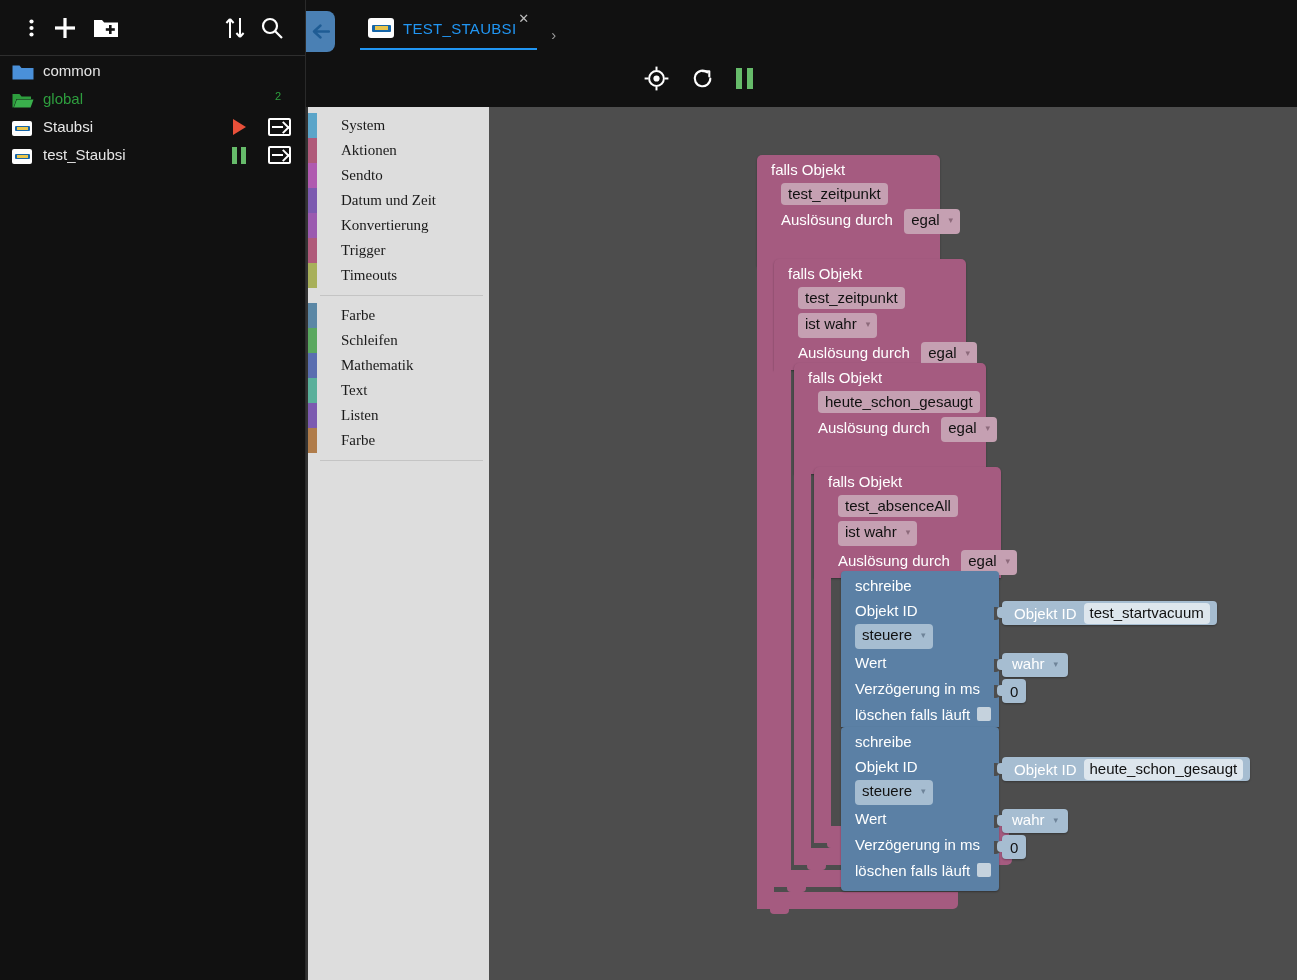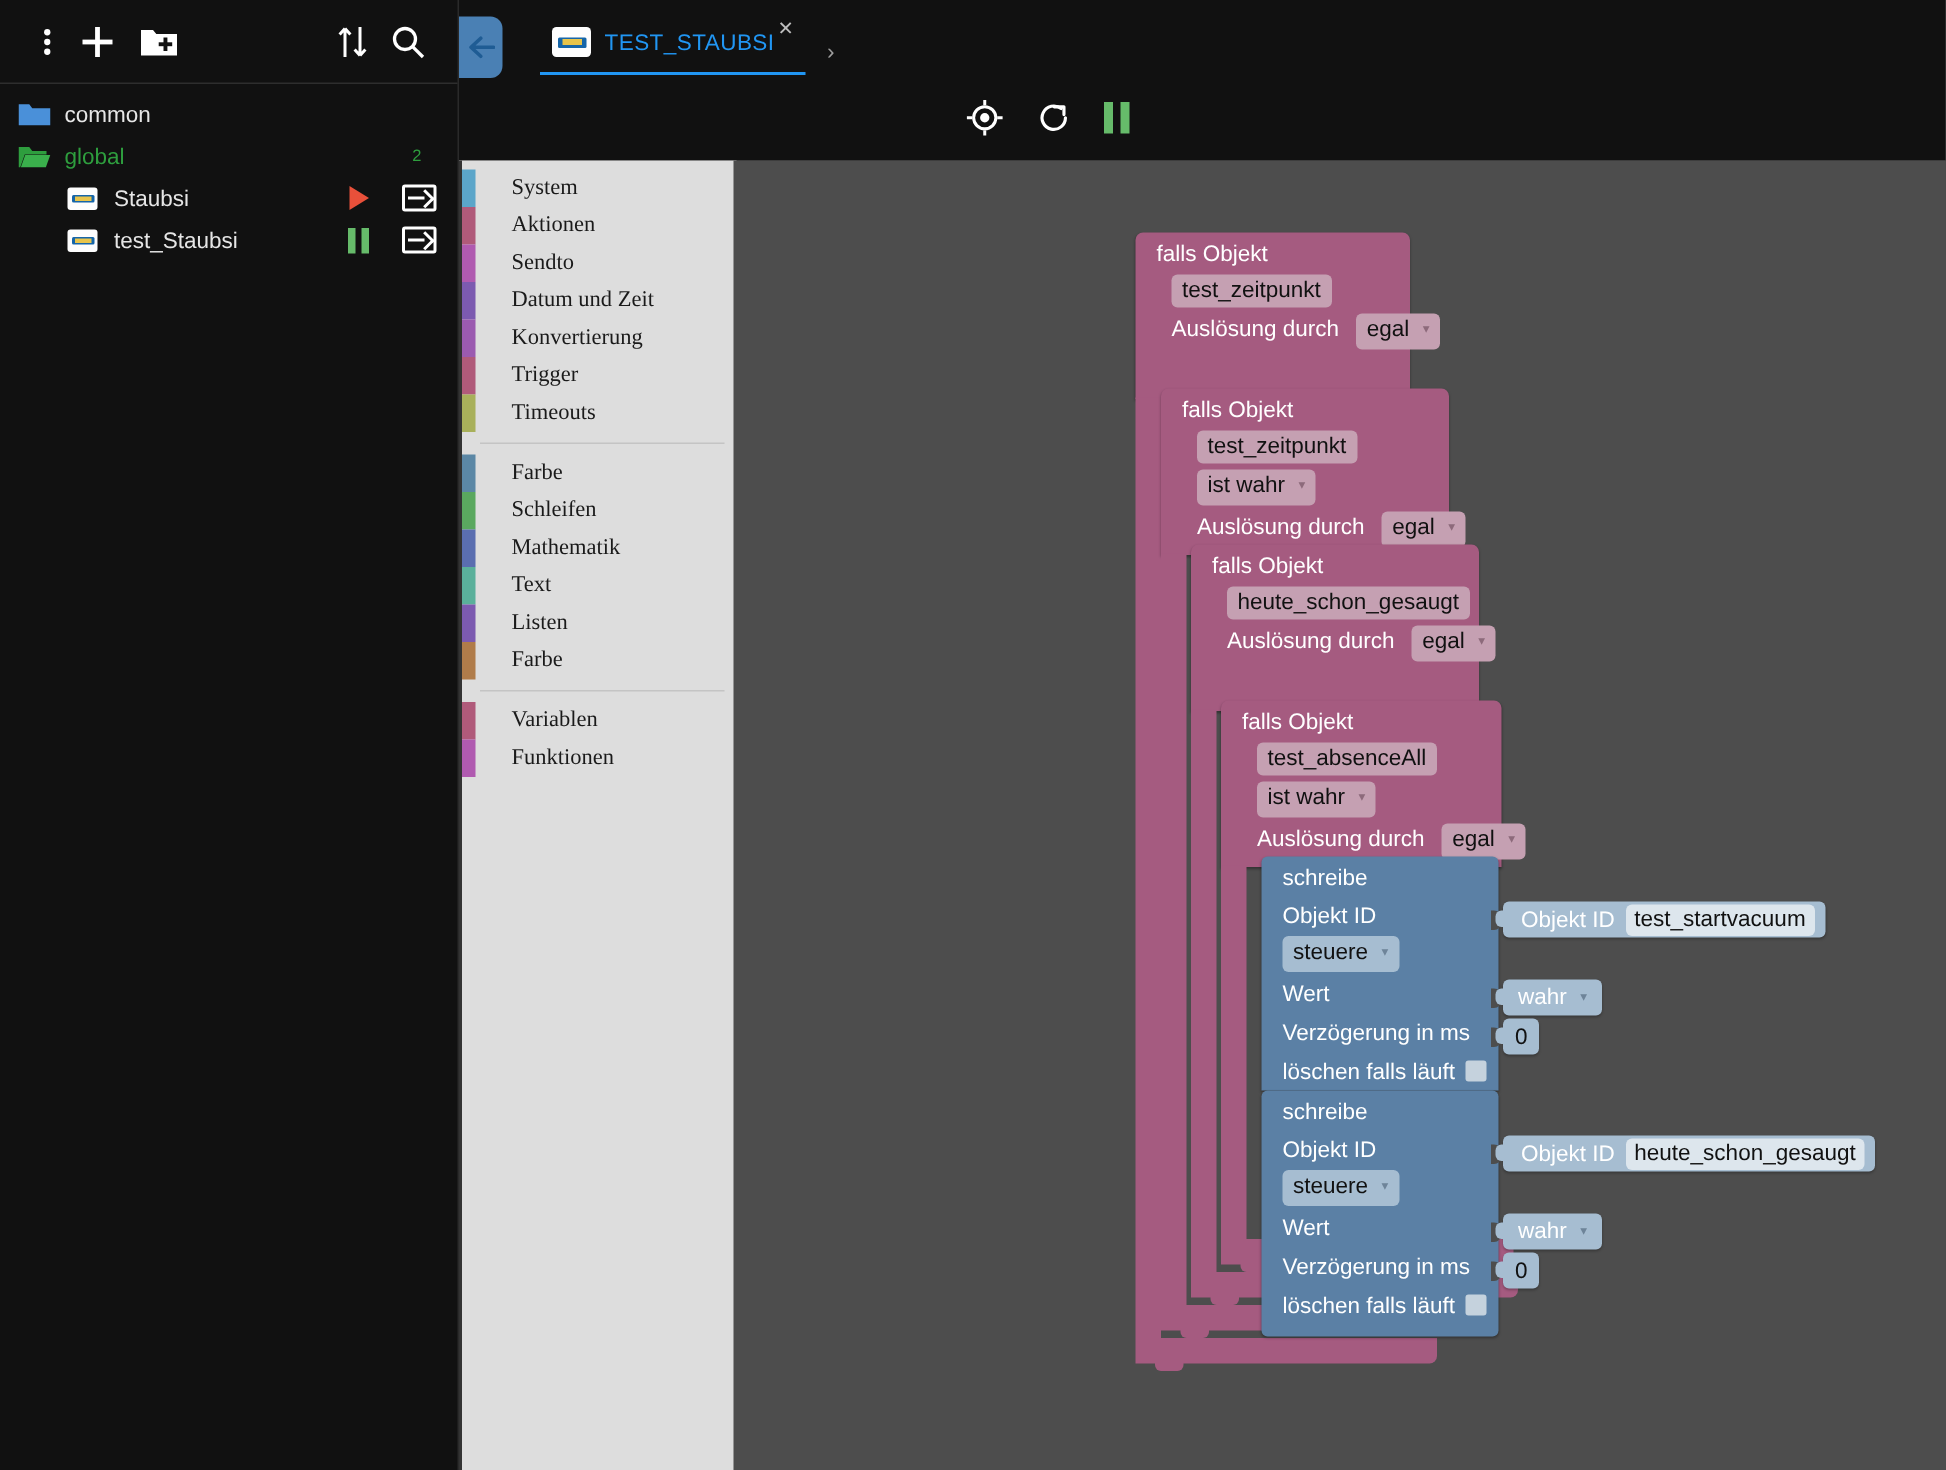--- a/index.html
+++ b/index.html
@@ -25,24 +25,24 @@
     padding:0 18px 0 18px;
     box-sizing:border-box;
   }
   #left-toolbar .tb-icon{
     color:#ffffff;display:flex;align-items:center;justify-content:center;
     cursor:pointer;
   }
   .sp{flex:1;}
   .tree{padding-top:6px;}
   .tree-row{
-    display:flex;align-items:center;height:28px;padding-left:12px;
+    display:flex;align-items:flex-start;height:28px;padding-left:12px;
     font-size:15px;color:#e6e6e6;cursor:pointer;position:relative;
   }
-  .tree-row.indent{padding-left:45px;}
+  .tree-row.indent{padding-left:12px;}
   .tree-ico{width:24px;height:20px;display:flex;align-items:center;flex:0 0 24px;}
   .tree-label{margin-left:7px;white-space:nowrap;}
   .tree-label.green{color:#2e9e3e;}
   .tree-count{
     position:absolute;right:24px;color:#2e9e3e;font-size:11px;
   }
   .tree-actions{position:absolute;right:14px;display:flex;align-items:center;gap:22px;}
   .play-tri{
     width:0;height:0;border-left:13px solid #e8503a;
     border-top:8px solid transparent;border-bottom:8px solid transparent;
@@ -399,30 +399,20 @@
       <span class="tb-text">Listen</span>
     </div>
     <div class="tb-row">
       <span class="tb-swatch" style="background:#b07c4a"></span>
       <span class="tb-text">Farbe</span>
     </div>
   </div>
 
   <div class="tb-sep"></div>
 
-  <div>
-    <div class="tb-row">
-      <span class="tb-swatch" style="background:#b05a7a"></span>
-      <span class="tb-text">Variablen</span>
-    </div>
-    <div class="tb-row">
-      <span class="tb-swatch" style="background:#b05ab0"></span>
-      <span class="tb-text">Funktionen</span>
-    </div>
-  </div>
 </div>
 
 <div id="workspace">
 
   <div class="blk ifblk" style="left:268px;top:48px;width:183px;height:111px;">
     <div class="blk-title">falls Objekt</div>
     <div class="fieldrow">
       <span class="field">test_zeitpunkt</span>
     </div>
     <div class="fieldrow">

